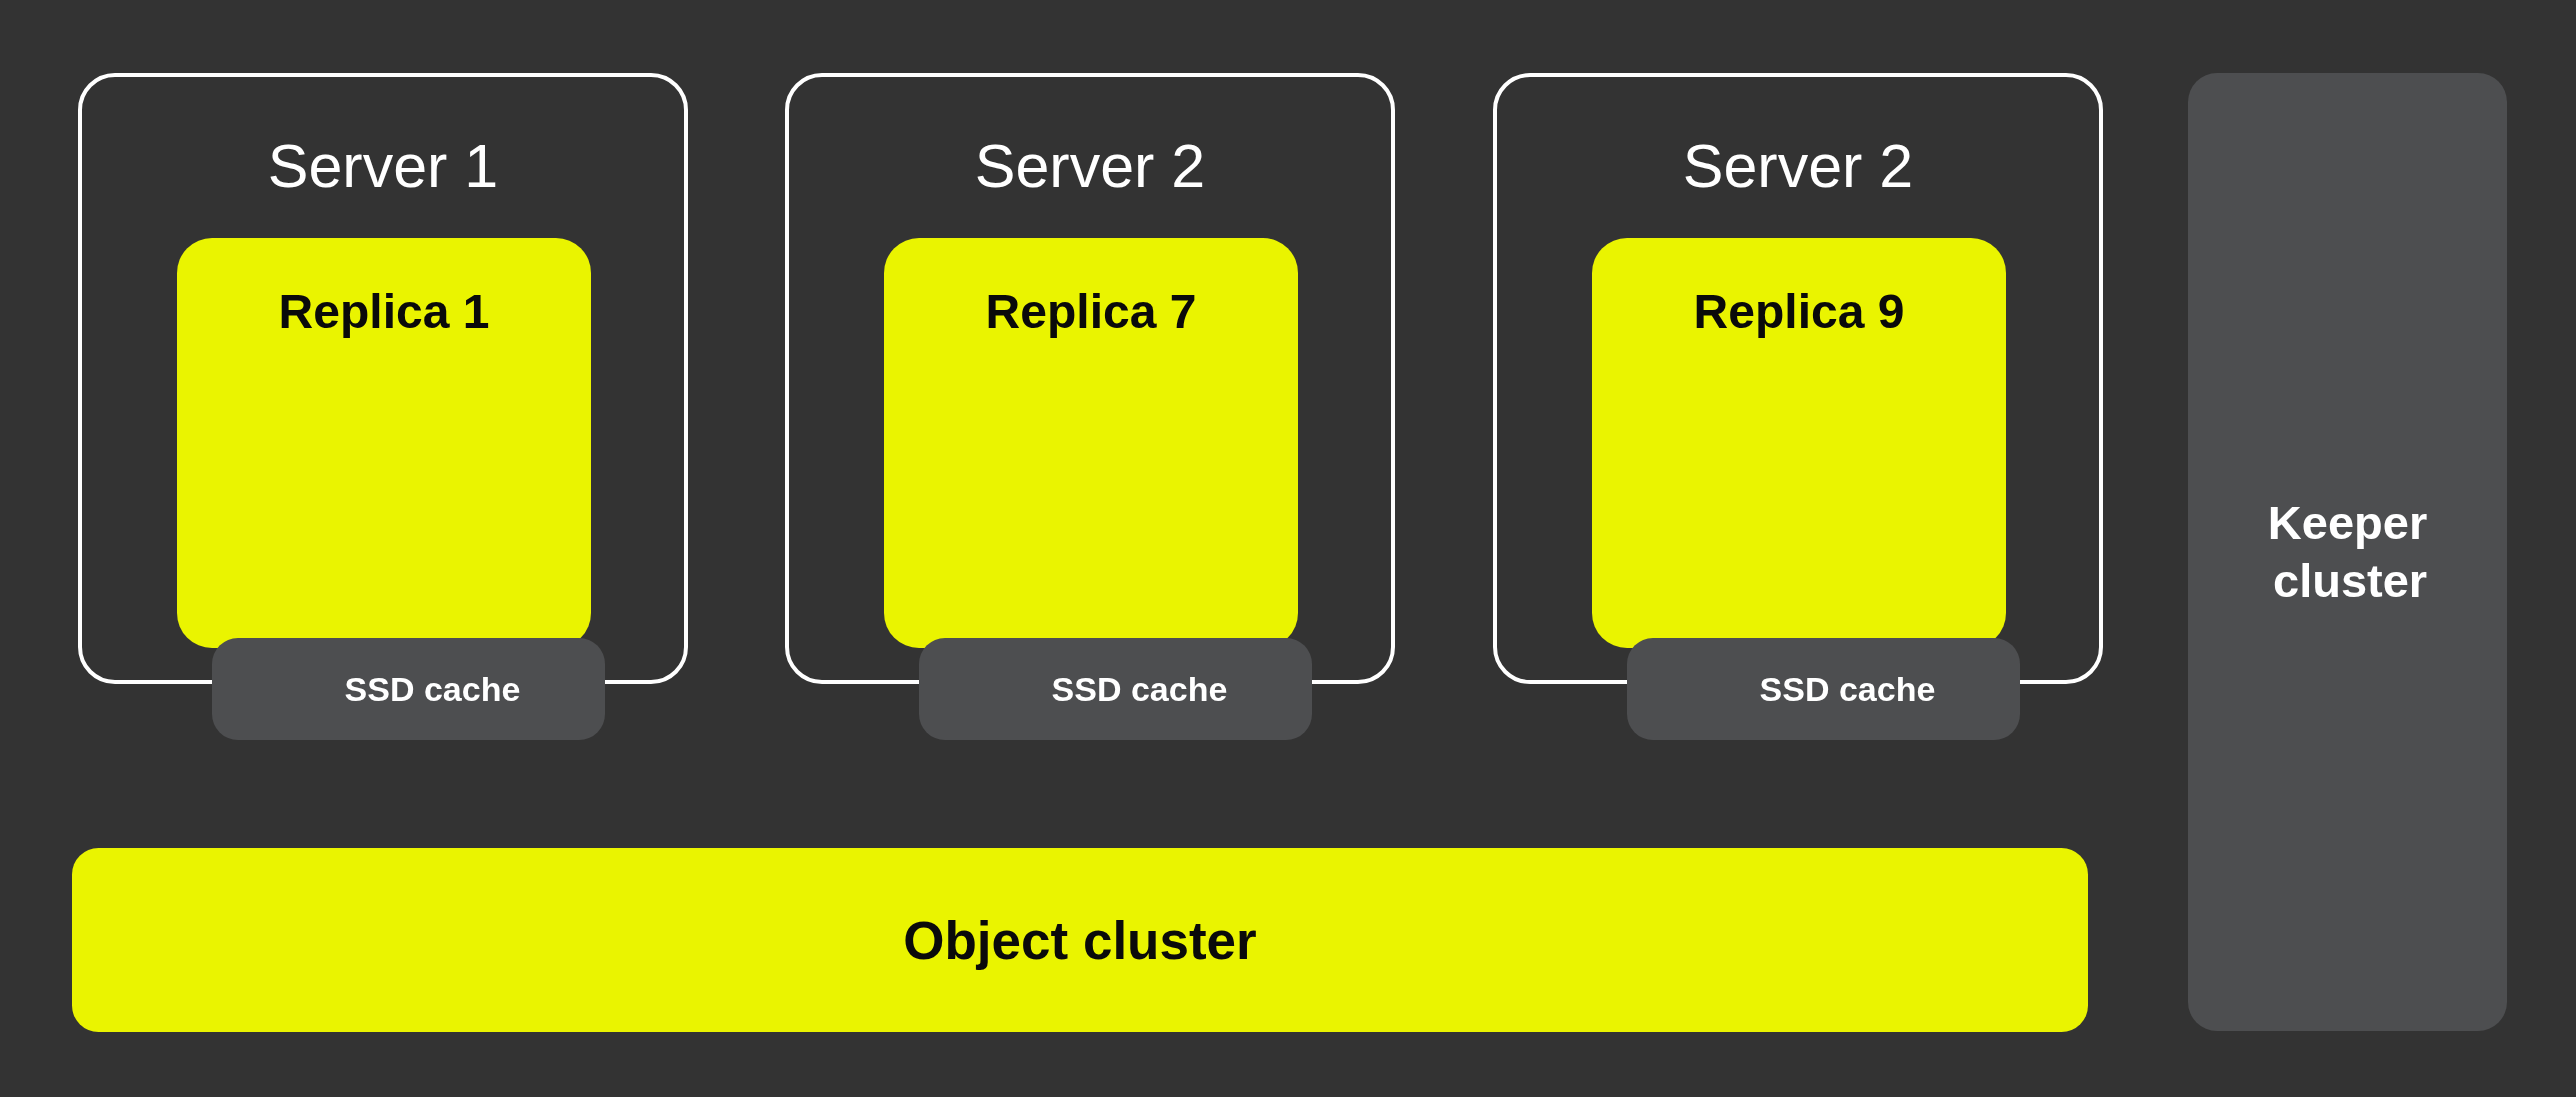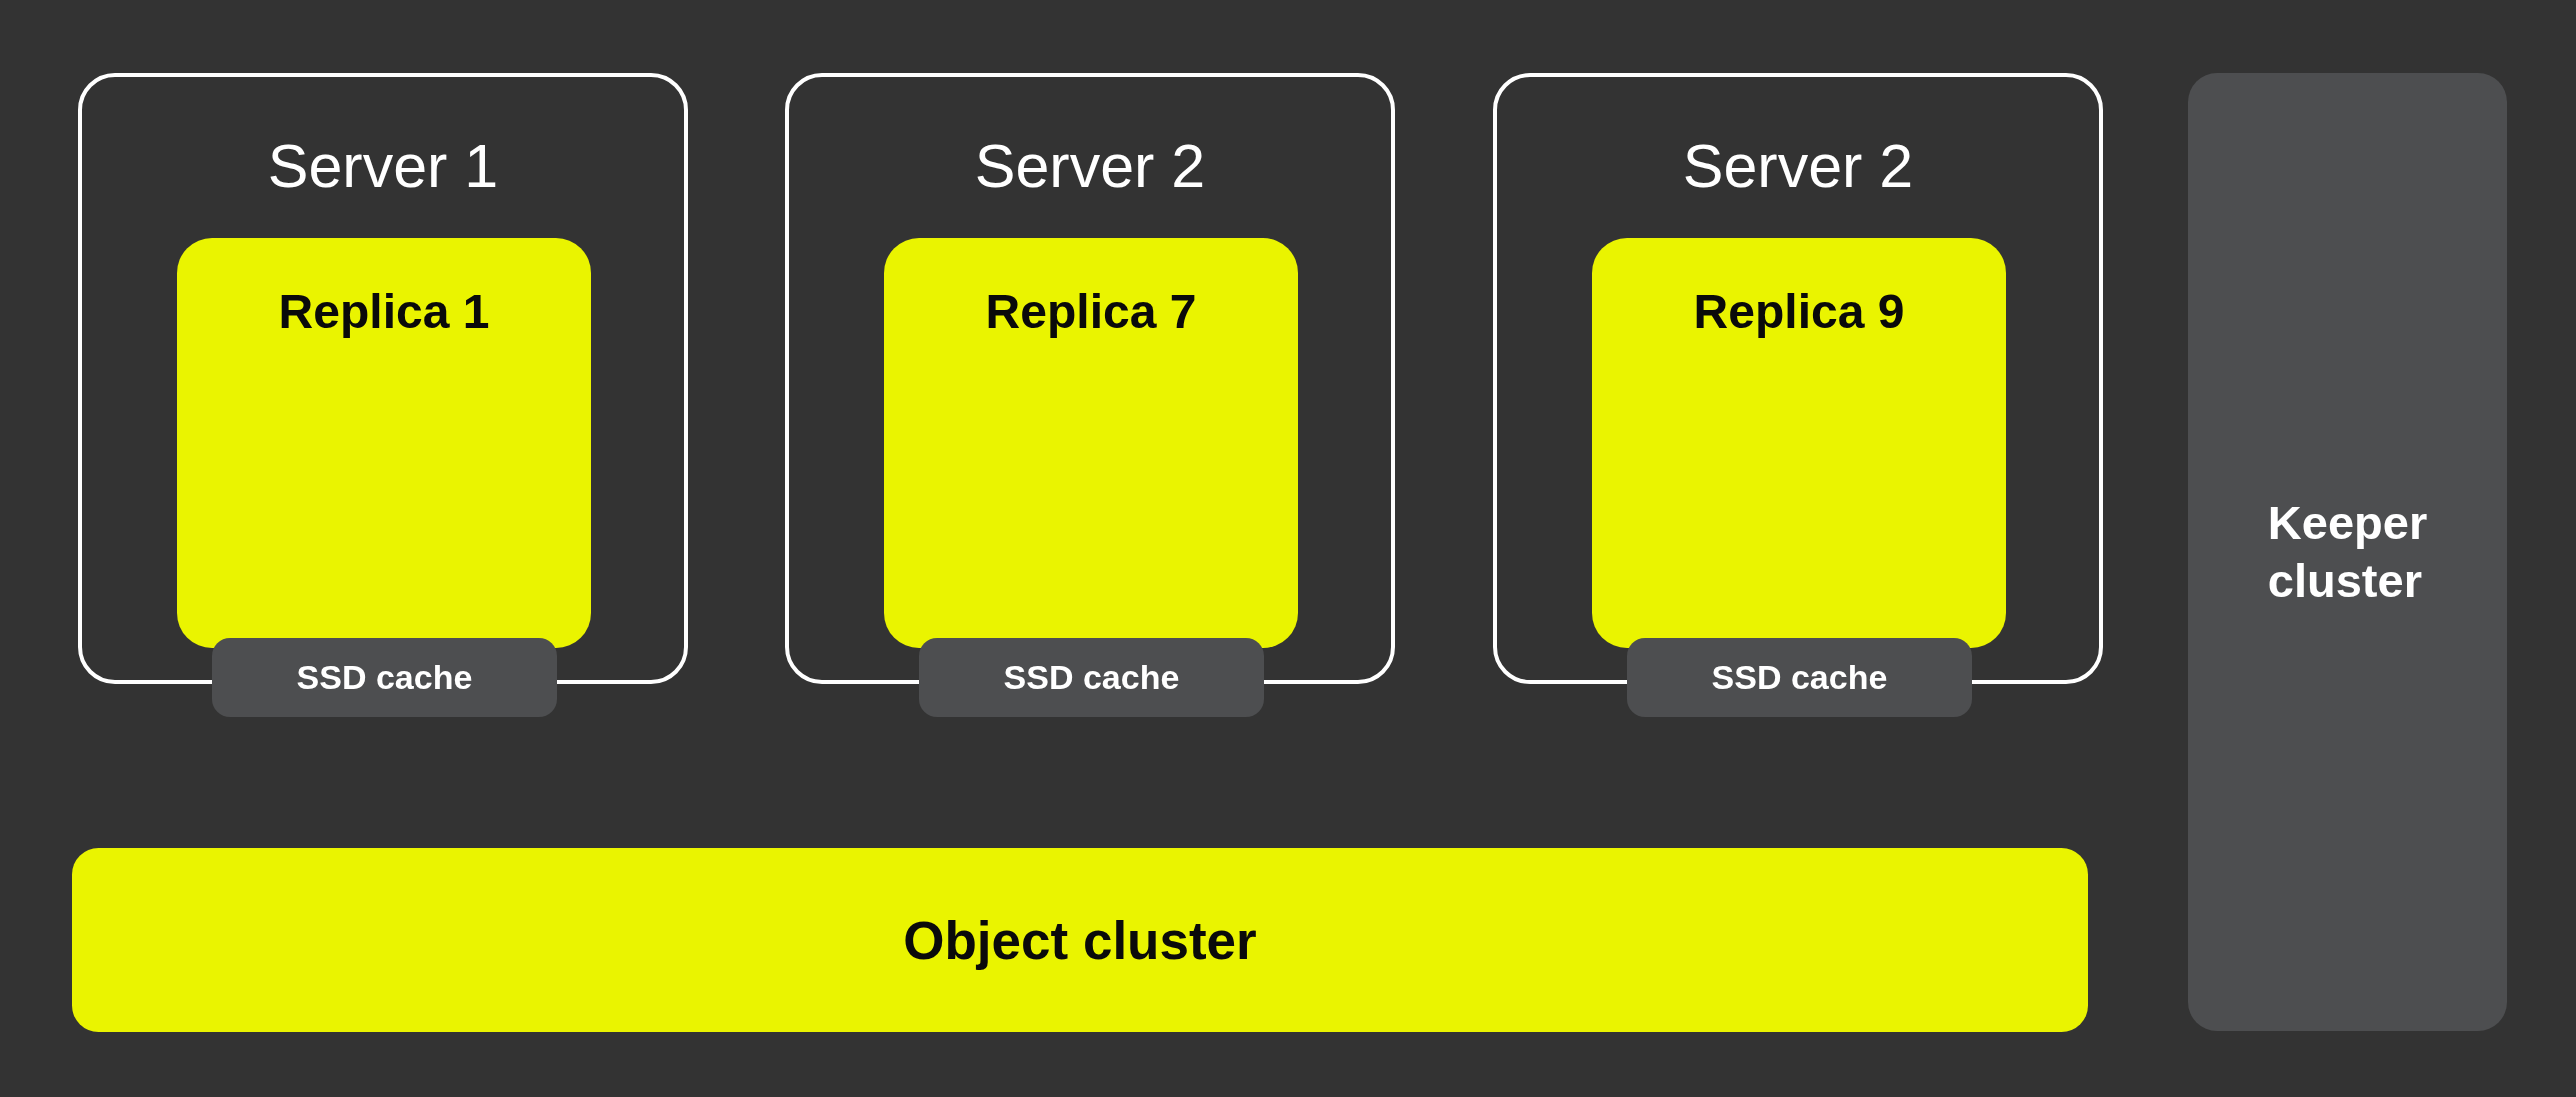--- a/index.html
+++ b/index.html
@@ -53,26 +53,27 @@
     font-size: 48px;
     line-height: 41px;
     font-weight: 700;
     color: #0a0a0a;
   }
   .ssd-cache {
     position: absolute;
     left: 130px;
     top: 561px;
     width: 345px;
-    height: 79px;
+    height: 102px;
     background: #4D4E50;
-    border-radius: 18px;
+    border-radius: 26px;
     display: flex;
     align-items: center;
     justify-content: center;
+    padding-left: 48px;
   }
   .ssd-cache-label {
     font-size: 34px;
     font-weight: 700;
     color: #ffffff;
   }
   #object-storage {
     position: absolute;
     left: 72px;
     top: 848px;
@@ -99,21 +100,21 @@
     border-radius: 29px;
     display: flex;
     align-items: center;
     justify-content: center;
   }
   #keeper-cluster-label {
     font-size: 47px;
     line-height: 58px;
     font-weight: 600;
     color: #ffffff;
-    text-align: left;
+    text-align: right;
     white-space: pre-line;
   }
 </style>
 </head>
 <body>
 
 <div id="canvas">
 
   <div class="server-box" style="left:78px">
     <div class="server-title">Server 1</div>

